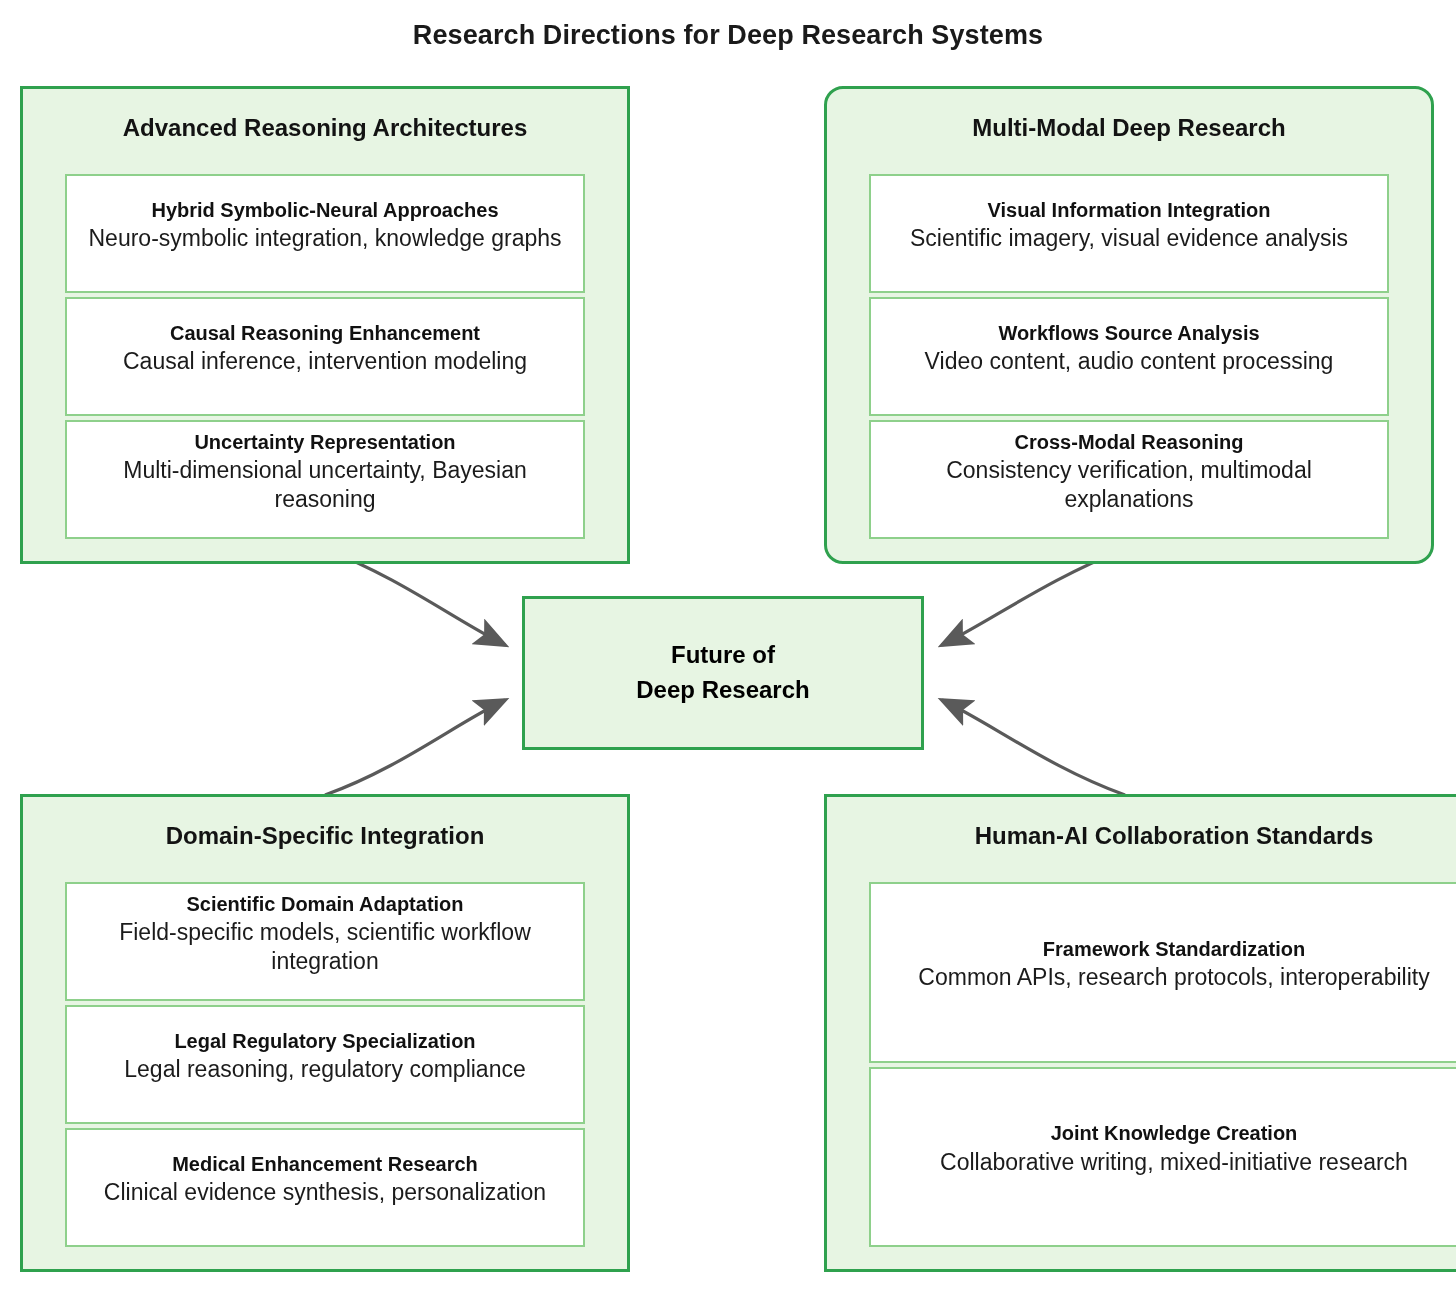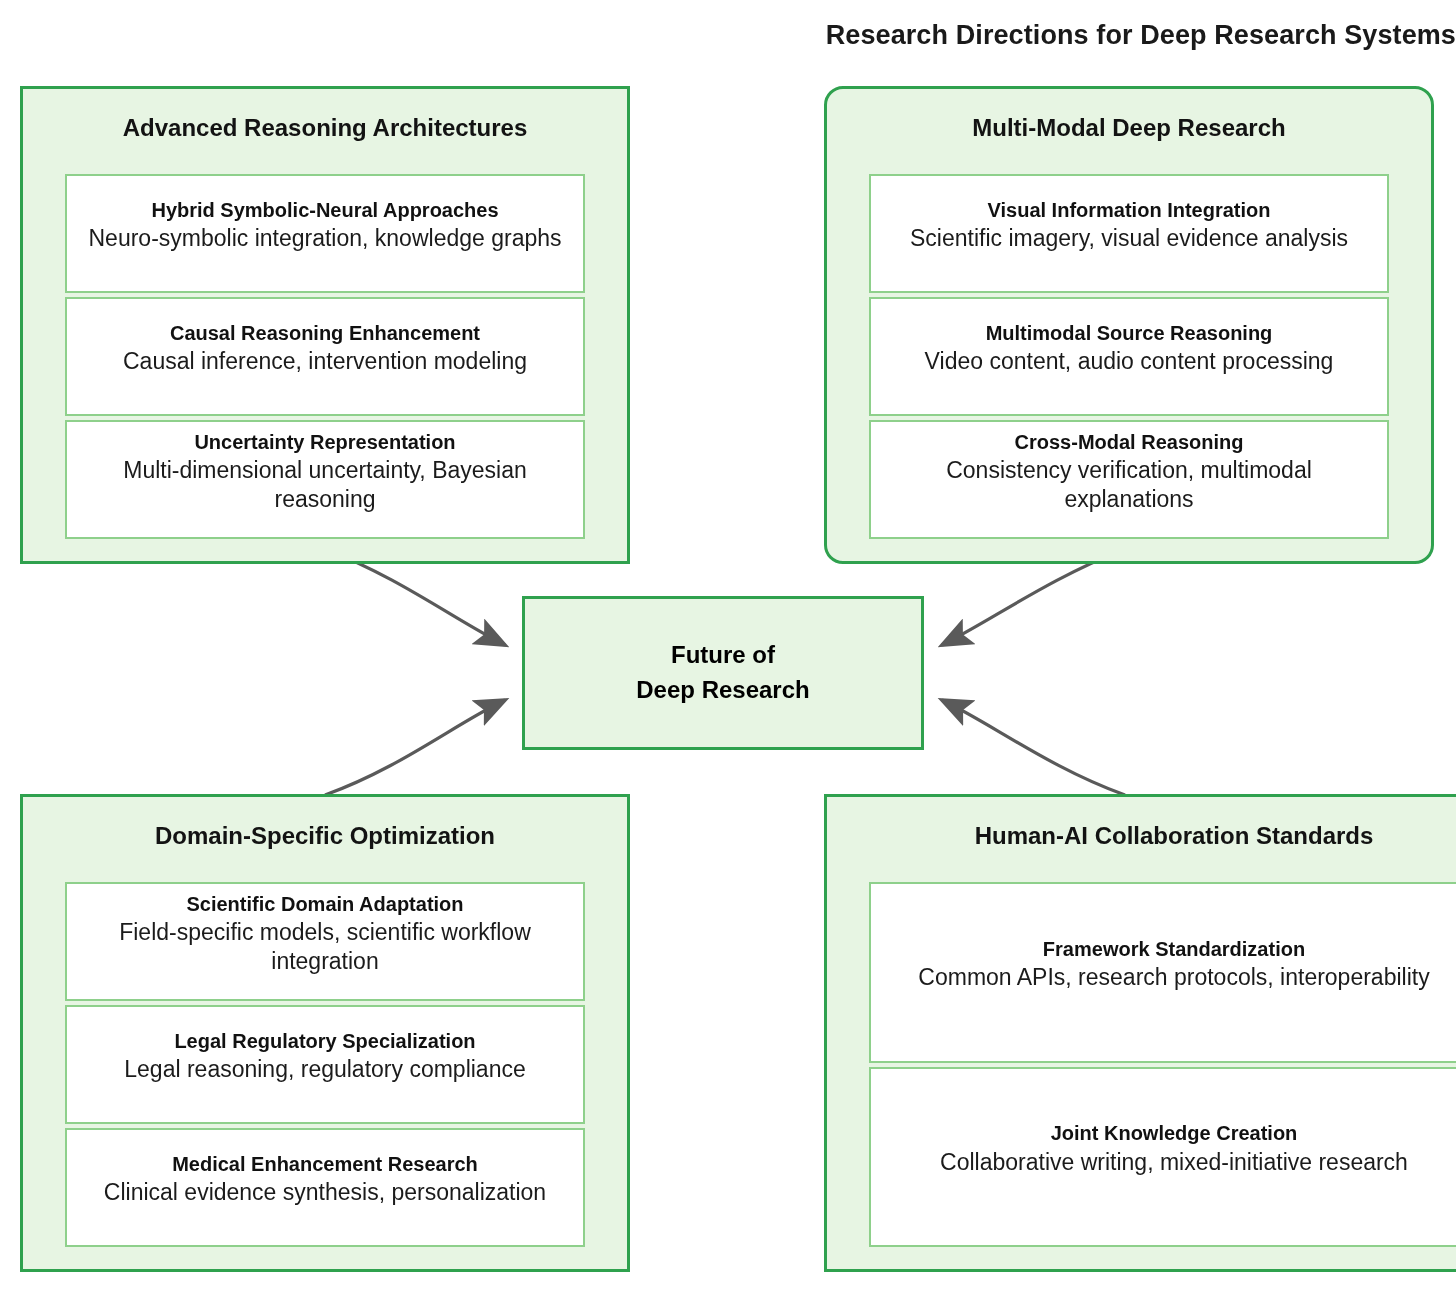--- a/index.html
+++ b/index.html
@@ -27,21 +27,21 @@
     width: 1456px;
     height: 1302px;
     pointer-events: none;
   }
 
   .diagram-title {
     position: absolute;
     left: 0;
     top: 20px;
     width: 1456px;
-    text-align: right;
+    text-align: center;
     font-size: 27px;
     font-weight: bold;
     letter-spacing: 0.1px;
     color: #1a1a1a;
   }
 
   .cluster {
     position: absolute;
     box-sizing: border-box;
     background: #e7f5e3;
@@ -159,32 +159,32 @@
   </div>
 
   <div class="cluster" id="cluster-top-right">
     <div class="cluster-title">Multi-Modal Deep Research</div>
     <div class="cluster-items">
       <div class="item-box">
         <div class="item-title">Visual Information Integration</div>
         <div class="item-desc">Scientific imagery, visual evidence analysis</div>
       </div>
       <div class="item-box">
-        <div class="item-title">Multimodal Source Reasoning</div>
+        <div class="item-title">Workflows Source Analysis</div>
         <div class="item-desc">Video content, audio content processing</div>
       </div>
       <div class="item-box">
         <div class="item-title">Cross-Modal Reasoning</div>
         <div class="item-desc">Consistency verification, multimodal explanations</div>
       </div>
     </div>
   </div>
 
   <div class="cluster" id="cluster-bottom-left">
-    <div class="cluster-title">Domain-Specific Optimization</div>
+    <div class="cluster-title">Domain-Specific Integration</div>
     <div class="cluster-items">
       <div class="item-box">
         <div class="item-title">Scientific Domain Adaptation</div>
         <div class="item-desc">Field-specific models, scientific workflow integration</div>
       </div>
       <div class="item-box">
         <div class="item-title">Legal Regulatory Specialization</div>
         <div class="item-desc">Legal reasoning, regulatory compliance</div>
       </div>
       <div class="item-box">

